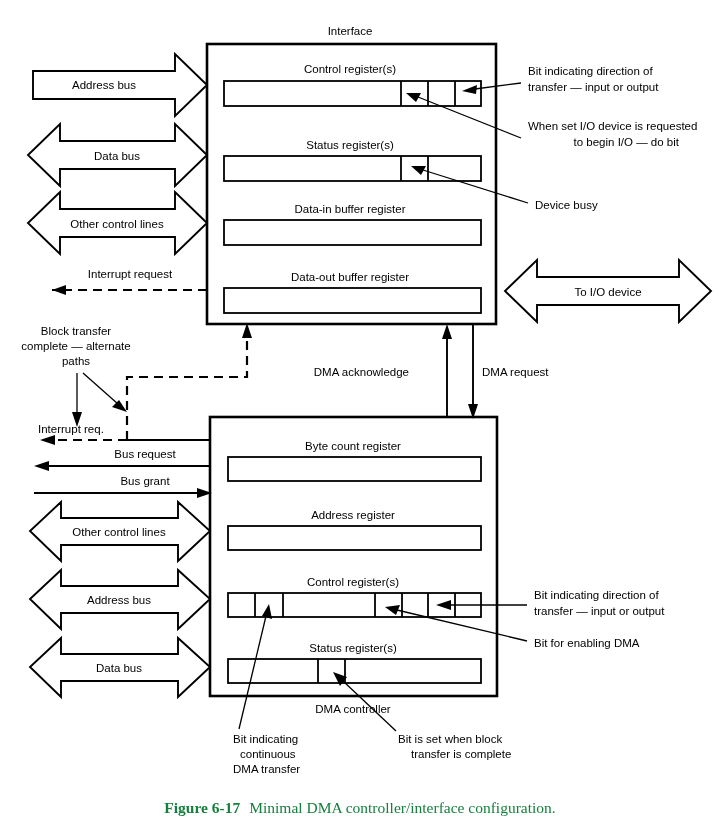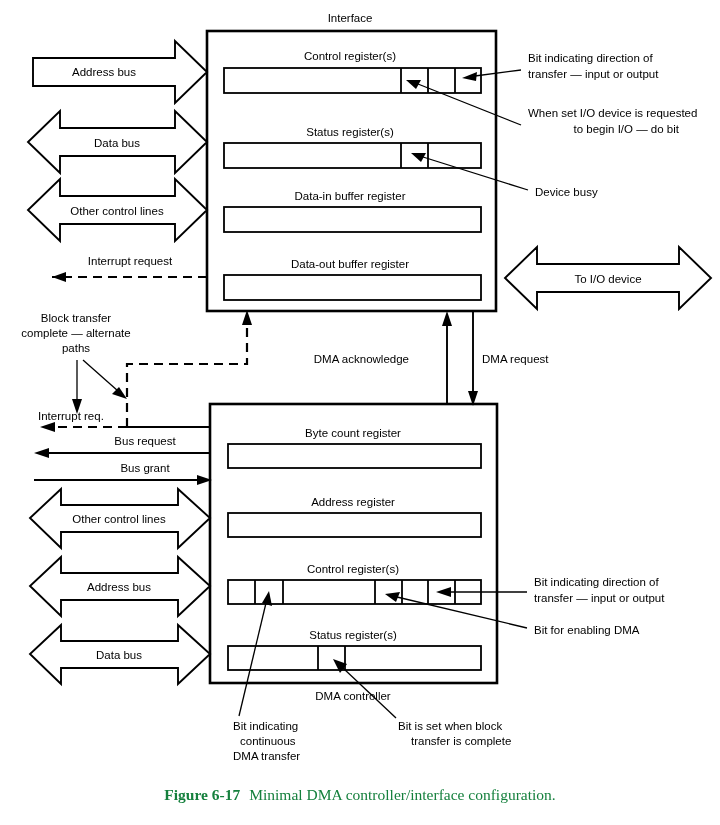--- a/index.html
+++ b/index.html
@@ -12,20 +12,21 @@
     height: 825px;
     font-family: "Liberation Sans", sans-serif;
     color: #000000;
     overflow: hidden;
     position: relative;
   }
   #figure-root {
     position: relative;
     width: 720px;
     height: 717px;
+    margin-top: 13px;
   }
   svg#diagram {
     position: absolute;
     left: 0;
     top: 0;
     width: 720px;
     height: 825px;
   }
   .box-outline {
     fill: none;

